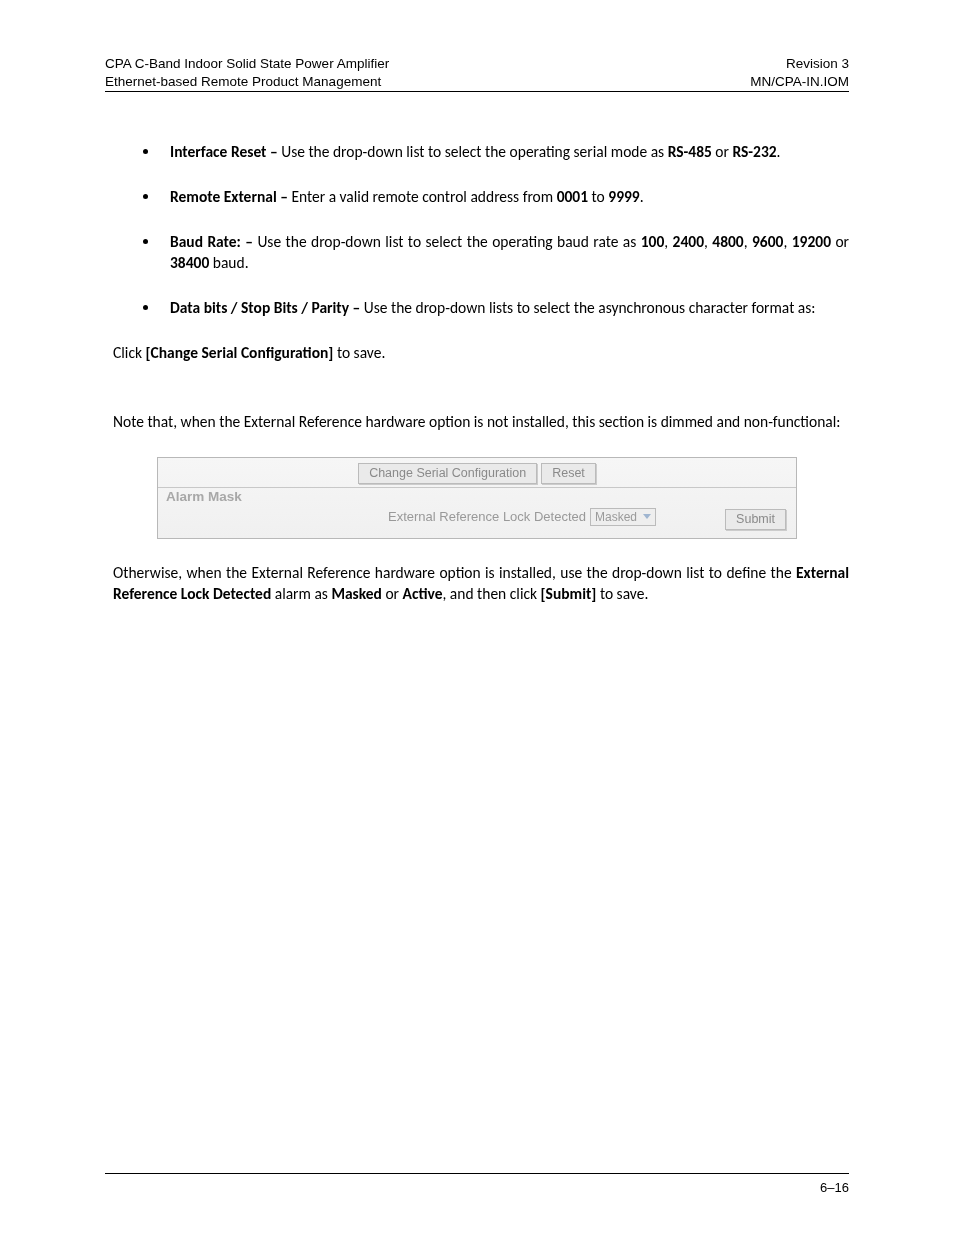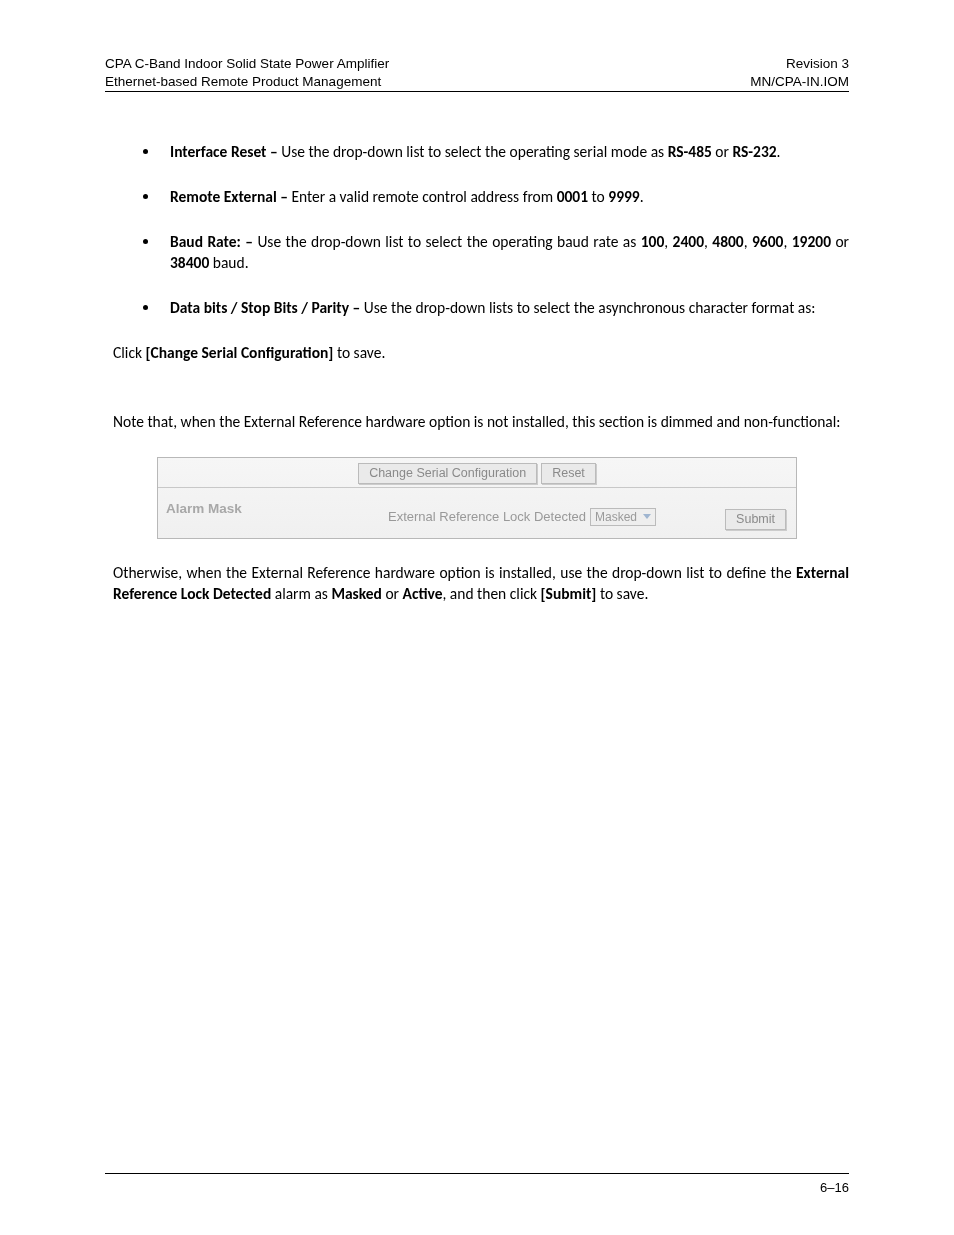--- a/index.html
+++ b/index.html
@@ -91,21 +91,21 @@
   }
   .figrow2 {
     height: 50px;
     position: relative;
     padding-top: 8px;
     box-sizing: border-box;
   }
   .figlabel {
     position: absolute;
     left: 8px;
-    top: 12px;
+    top: 0;
     color: #a8a8a8;
     font-weight: bold;
     font-size: 13.5px;
   }
   .figcenter {
     display: flex;
     align-items: center;
     justify-content: center;
     gap:4px;
     height: 100%;

